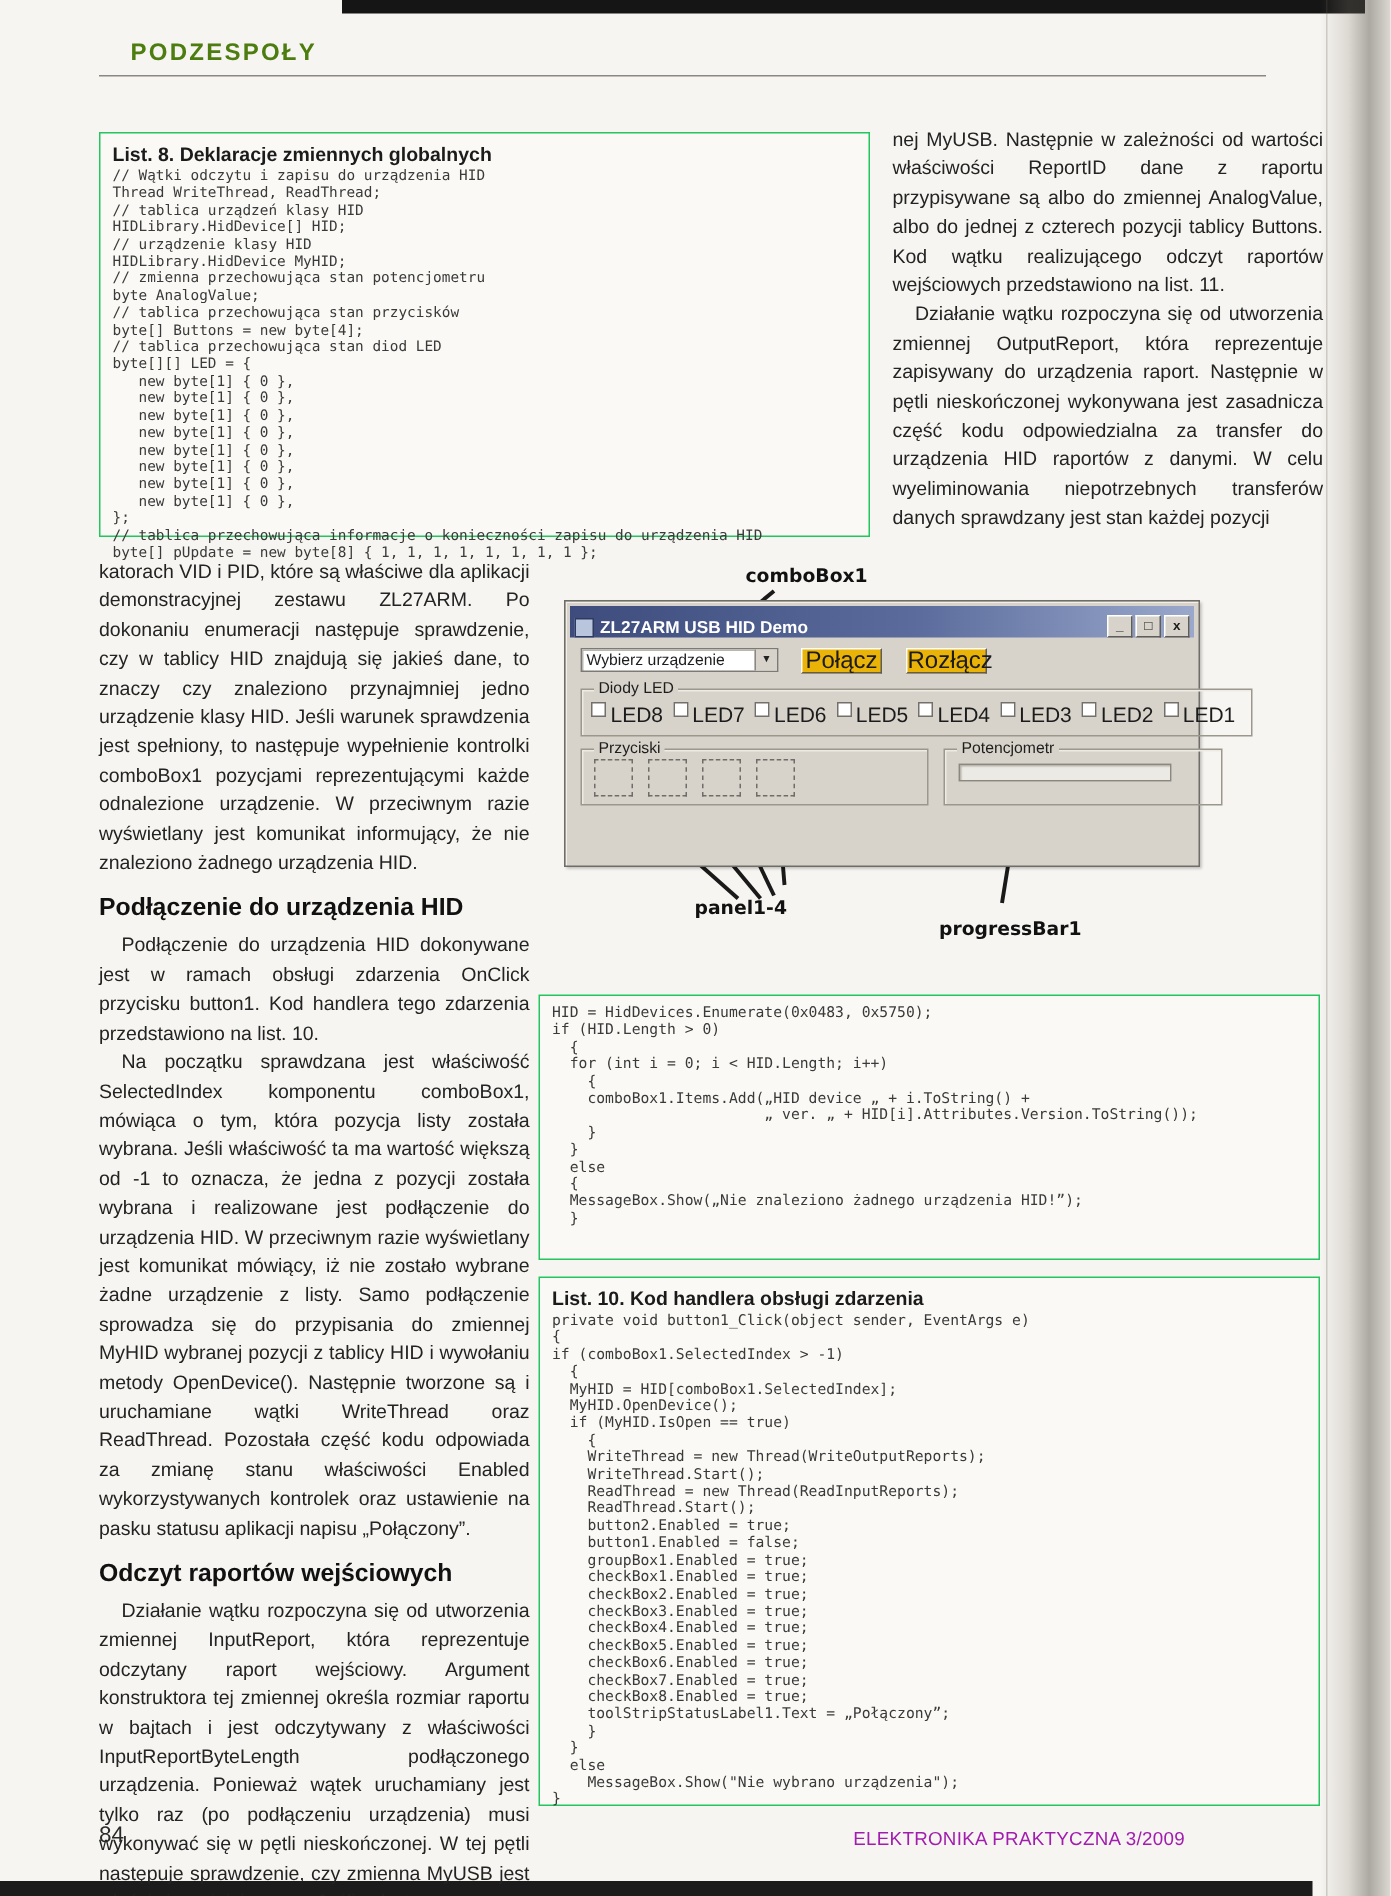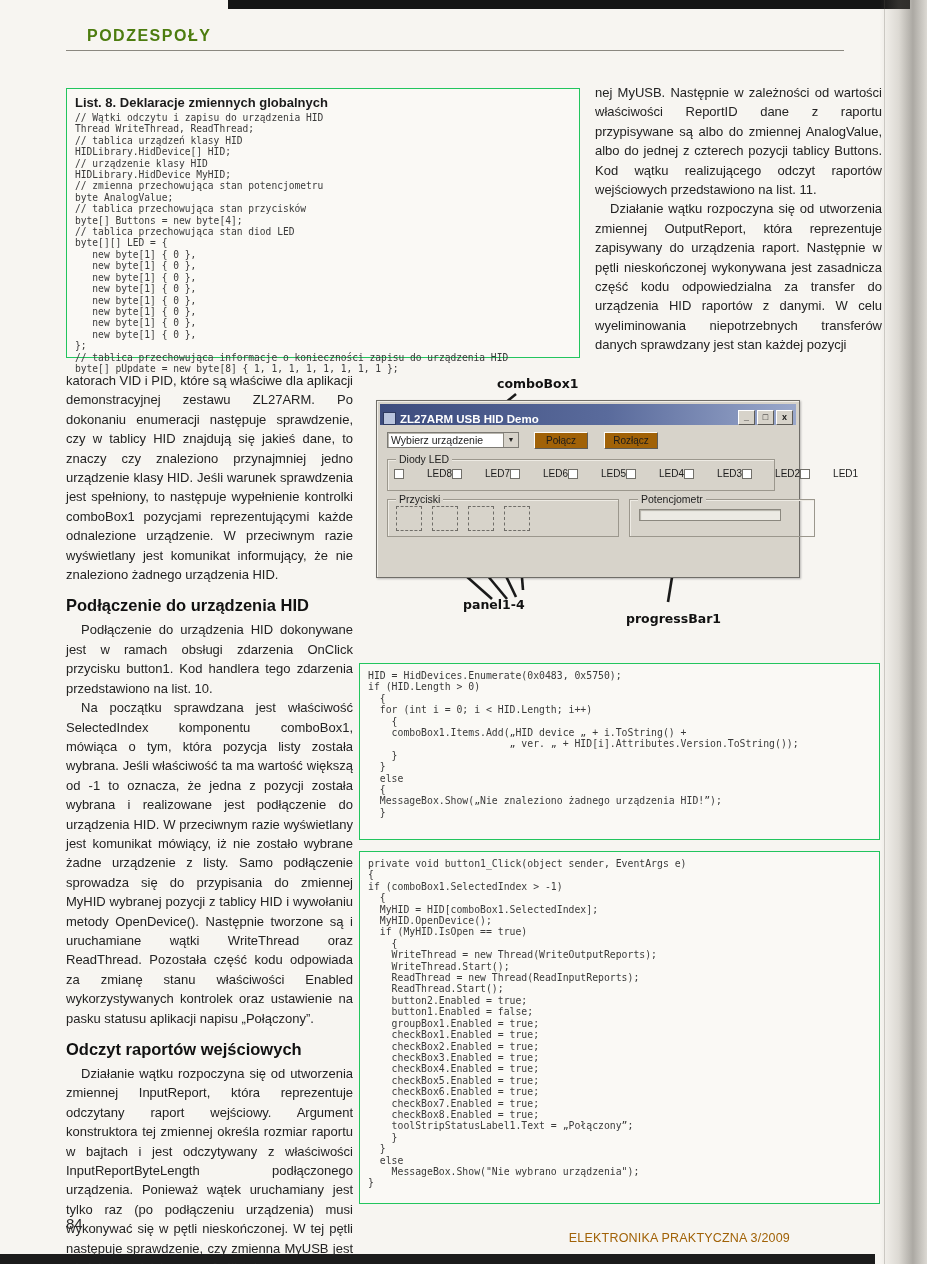--- a/index.html
+++ b/index.html
@@ -73,37 +73,37 @@
   .combo {
     position:absolute; left:10px; top:31px; width:132px; height:16px;
     background:#fff; border:1px solid #7c7a74; box-shadow:inset 1px 1px 0 #b9b6ae;
     font-size:10.5px; line-height:14px; padding-left:3px; color:#1d1d1d; white-space:nowrap;
   }
   .combo .drop {
     position:absolute; right:0; top:0; width:15px; height:14px; background:#d7d3ca;
     border-left:1px solid #8b887f; font-size:7px; line-height:14px; text-align:center; color:#222;
   }
   .pushbtn {
-    position:absolute; top:31px; height:17px; width:54px; background:#a16207;
+    position:absolute; top:31px; height:17px; width:54px; background:#eab308;
     border:1px solid; border-color:#fdfcf9 #5f5d58 #5f5d58 #fdfcf9;
-    font-size:10px; text-align:center; line-height:15px; color:#1b1b1b;
+    font-size:16px; text-align:center; line-height:15px; color:#1b1b1b;
   }
   #btn-connect { left:157px; }
   #btn-disconnect { left:227px; }
   .groupbox {
     position:absolute; border:1px solid #9b978d;
     box-shadow:inset 1px 1px 0 #eeebe4;
   }
   .groupbox .glabel {
     position:absolute; top:-7px; left:8px; background:#d7d3ca; padding:0 3px;
     font-size:10.5px; color:#1d1d1d; line-height:12px;
   }
-  #grp-leds { left:10px; top:58px; width:388px; height:32px; }
+  #grp-leds { left:10px; top:58px; width:448px; height:32px; }
   .ledrow { position:absolute; left:6px; top:8px; right:4px; display:flex; }
-  .cb { flex:1; display:flex; align-items:center; font-size:10px; color:#1b1b1b;gap:20px; }
+  .cb { flex:1; display:flex; align-items:flex-start; font-size:14px; color:#1b1b1b; }
   .cb .box { width:10px; height:10px; background:#fff; border:1px solid #72706a; margin-right:3px; flex:none; }
   #grp-btns { left:10px; top:98px; width:232px; height:38px; }
   .panelrow { position:absolute; left:8px; top:6px; display:flex; gap:10px; }
   .dpanel { width:26px; height:25px; border:1px dashed #6f6d68; }
   #grp-pot { left:252px; top:98px; width:186px; height:38px; }
   .pbar {
     position:absolute; left:9px; top:9px; width:142px; height:12px;
     background:#eceae4; border:1px solid #8b887f; box-shadow:inset 1px 1px 1px #b5b2a9;
   }
   .statusbar {
@@ -113,21 +113,21 @@
   }
   .grip { position:absolute; right:2px; bottom:3px; width:9px; height:9px;
     background:
       radial-gradient(circle at 8px 8px, #8e8b82 1px, transparent 1.3px),
       radial-gradient(circle at 8px 4px, #8e8b82 1px, transparent 1.3px),
       radial-gradient(circle at 4px 8px, #8e8b82 1px, transparent 1.3px);
   }
 
   
   .pageno { position:absolute; left:66px; top:1215px; font-size:15px; color:#2a2a2a; }
-  .journal { position:absolute; left:540px; top:1219px; width:250px; text-align:right; font-size:12.5px; color:#a16207; letter-spacing:0.2px;margin-top:12px; }
+  .journal { position:absolute; left:540px; top:1219px; width:250px; text-align:right; font-size:12.5px; color:#a21caf; letter-spacing:0.2px; }
 </style>
 </head>
 <body>
 
 <div class="page">
 
   <div class="topbar"></div>
   <div class="bottombar"></div>
   <div class="page-edge"></div>
   <div class="edge-line"></div>
@@ -271,20 +271,21 @@
                         „ ver. „ + HID[i].Attributes.Version.ToString());
     }
   }
   else
   {
   MessageBox.Show(„Nie znaleziono żadnego urządzenia HID!”);
   }</pre>
   </div>
 
   <div class="listing" id="listing10">
+    <div class="ltitle">List. 10. Kod handlera obsługi zdarzenia</div>
     <pre>private void button1_Click(object sender, EventArgs e)
 {
 if (comboBox1.SelectedIndex &gt; -1)
   {
   MyHID = HID[comboBox1.SelectedIndex];
   MyHID.OpenDevice();
   if (MyHID.IsOpen == true)
     {
     WriteThread = new Thread(WriteOutputReports);
     WriteThread.Start();

